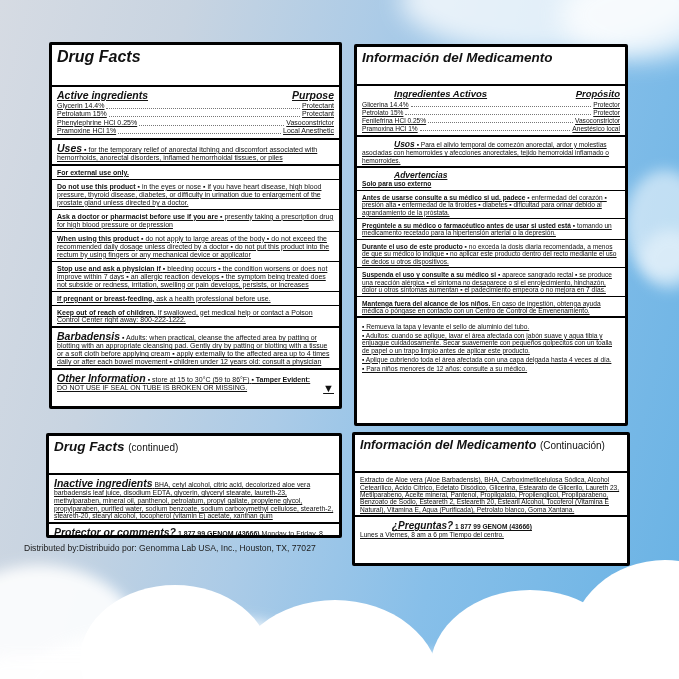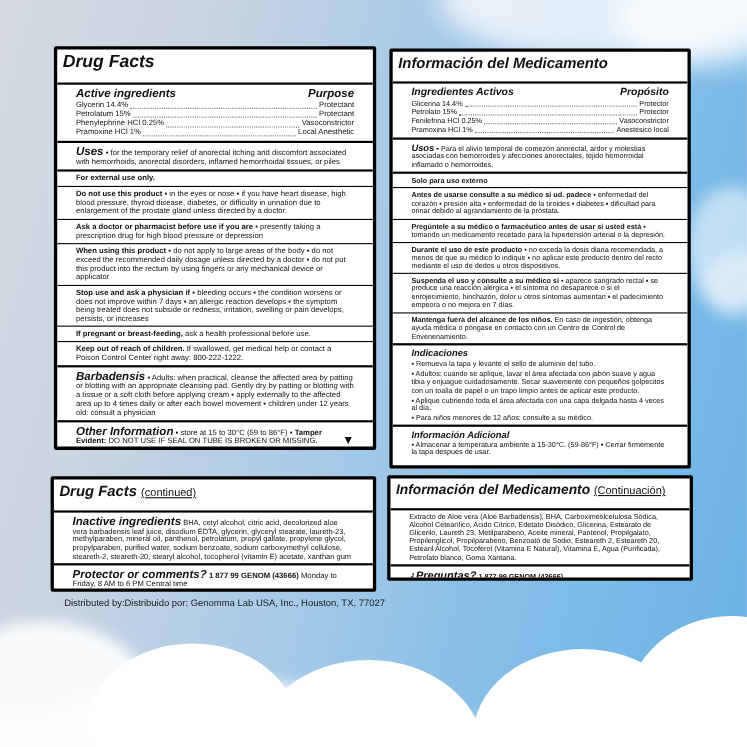--- a/index.html
+++ b/index.html
@@ -8,41 +8,41 @@
     font-family:"Liberation Sans",sans-serif;
     background:linear-gradient(105deg,#d6dbe3 0%,#c8d4e1 22%,#abcbe7 45%,#87bfe9 68%,#68b2e4 100%);
   }
   .cloud{position:absolute;background:#fff;border-radius:50%;z-index:1;}
   .cloud.soft{filter:blur(7px);opacity:.9;}
   .cloud.haze{filter:blur(12px);opacity:.75;}
   .panel{
     position:absolute;background:#fff;border:3px solid #000;border-radius:2px;
     box-sizing:border-box;color:#111;z-index:2;overflow:hidden;
   }
-  .ttl{font-size:16px;font-weight:bold;font-style:italic;padding:4px 5px 9px;border-bottom:2.5px solid #000;line-height:1.05;}
+  .ttl{font-size:16px;font-weight:bold;font-style:italic;padding:4px 5px 19px;border-bottom:2.5px solid #000;line-height:1.05;}
   .ttl.sm{font-size:13.5px;}
-  .ttl .suffix{font-weight:normal;font-style:normal;font-size:10px;text-decoration:underline;}
-  .sec{padding:3px 17px 2px;border-top:1px solid #000;font-size:7px;line-height:1.14;}
+  .ttl .suffix{font-weight:normal;font-style:normal;font-size:10px;}
+  .sec{padding:3px 5px 2px;border-top:1px solid #000;font-size:7px;line-height:1.14;text-decoration:underline;}
   .sec.first{border-top:none;}
   .sec.major{border-top:2px solid #000;}
   .head-lg{font-size:10.5px;font-weight:bold;font-style:italic;line-height:1.05;}
-  .head-md{font-size:8.5px;font-weight:bold;font-style:italic;line-height:1.1;}
+  .head-md{font-size:8.5px;font-weight:bold;font-style:italic;line-height:1.1;margin-left:32px;}
   .b{font-weight:bold;}
   .ai-head{display:flex;justify-content:space-between;align-items:baseline;margin-bottom:1px;}
   .row{display:flex;align-items:flex-end;font-size:7px;line-height:1.22;}
   .leader{flex:1;border-bottom:1px dotted #777;margin:0 2px 1.5px;}
   .es .sec{font-size:6.6px;line-height:1.13;}
   .es .row{font-size:6.6px;}
   .oi{display:flex;align-items:flex-end;}
   .oi-text{flex:1;}
   .tri{font-size:11px;line-height:.8;margin-left:3px;}
   .bullet-p{margin-top:1.5px;}
   .footer{
-    position:absolute;left:40px;top:544px;width:310px;z-index:2;
-    font-size:8.6px;color:#1a1a1a;text-align:right;line-height:1.1;
+    position:absolute;left:24px;top:544px;width:310px;z-index:2;
+    font-size:8.6px;color:#1a1a1a;text-align:left;line-height:1.1;
   }
 </style>
 </head>
 <body>
 
 <div class="cloud haze" style="left:400px;top:-55px;width:300px;height:110px;"></div>
 <div class="cloud haze" style="left:560px;top:-30px;width:160px;height:90px;"></div>
 <div class="cloud soft" style="left:625px;top:170px;width:80px;height:110px;opacity:.55;"></div>
 <div class="cloud soft" style="left:640px;top:230px;width:60px;height:60px;opacity:.4;"></div>
 
@@ -164,20 +164,21 @@
         <span>Anestésico local</span>
     </div>
   </div>
 
   <div class="sec major">
     <span class="head-md">Usos</span>
     <span>▪ Para el alivio temporal de comezón anorectal, ardor y molestias asociadas con hemorroides y afecciones anorectales, tejido hemorroidal inflamado o hemorroides.</span>
   </div>
 
   <div class="sec major">
+    <div class="head-md">Advertencias</div>
     <div class="b">Solo para uso externo</div>
   </div>
 
   <div class="sec">
     <span class="b">Antes de usarse consulte a su médico si ud. padece</span>
     <span>▪ enfermedad del corazón  ▪ presión alta  ▪ enfermedad de la tiroides  ▪ diabetes  ▪ dificultad para orinar debido al agrandamiento de la próstata.</span>
   </div>
   <div class="sec">
     <span class="b">Pregúntele a su médico o farmacéutico antes de usar si usted está</span>
     <span>▪ tomando un medicamento recetado para la hipertensión arterial o la depresión.</span>
@@ -189,50 +190,45 @@
   <div class="sec">
     <span class="b">Suspenda el uso y consulte a su médico si</span>
     <span>▪ aparece sangrado rectal  ▪ se produce una reacción alérgica  ▪ el síntoma no desaparece o si el enrojecimiento, hinchazón, dolor u otros síntomas aumentan  ▪ el padecimiento empeora o no mejora en 7 días.</span>
   </div>
   <div class="sec">
     <span class="b">Mantenga fuera del alcance de los niños.</span>
     <span>En caso de ingestión, obtenga ayuda médica o póngase en contacto con un Centro de Control de Envenenamiento.</span>
   </div>
 
   <div class="sec major">
-    <div class="head-md">Indicaciones</div>
     <div class="bullet-p">▪ Remueva la tapa y levante el sello de aluminio del tubo.</div>
     <div class="bullet-p">▪ Adultos: cuando se aplique, lavar el área afectada con jabón suave y agua tibia y enjuague cuidadosamente. Secar suavemente con pequeños golpecitos con un toalla de papel o un trapo limpio antes de aplicar este producto.</div>
     <div class="bullet-p">▪ Aplique cubriendo toda el área afectada con una capa delgada hasta 4 veces al día.</div>
     <div class="bullet-p">▪ Para niños menores de 12 años: consulte a su médico.</div>
   </div>
 
-  <div class="sec major">
-    <div class="head-md">Información Adicional</div>
-    <div>▪ Almacenar a temperatura ambiente a 15-30°C. (59-86°F)   ▪ Cerrar firmemente la tapa después de usar.</div>
-  </div>
 </div>
 
 <div class="panel" style="left:46px;top:433px;width:296px;height:105px;">
   <div class="ttl" style="font-size:13.5px;">
     <span>Drug Facts</span>
     <span class="suffix">(continued)</span>
   </div>
   <div class="sec first" style="font-size:6.8px;">
     <span class="head-lg">Inactive ingredients</span>
     <span>BHA, cetyl alcohol, citric acid, decolorized aloe vera barbadensis leaf juice, disodium EDTA, glycerin, glyceryl stearate, laureth-23, methylparaben, mineral oil, panthenol, petrolatum, propyl gallate, propylene glycol, propylparaben, purified water, sodium benzoate, sodium carboxymethyl cellulose, steareth-2, steareth-20, stearyl alcohol, tocopherol (vitamin E) acetate, xanthan gum</span>
   </div>
   <div class="sec major">
     <span class="head-lg">Protector or comments?</span>
     <span class="b">1 877 99 GENOM (43666)</span>
     <span>Monday to Friday, 8 AM to 6 PM Central time</span>
   </div>
 </div>
 
-<div class="panel es" style="left:352px;top:432px;width:278px;height:96px;">
+<div class="panel es" style="left:352px;top:432px;width:278px;height:134px;">
   <div class="ttl sm" style="font-size:12.5px;">
     <span>Información del Medicamento</span>
     <span class="suffix">(Continuación)</span>
   </div>
   <div class="sec first">
     <div>Extracto de Aloe vera (Aloe Barbadensis), BHA, Carboximetilcelulosa Sódica, Alcohol Cetearílico, Acido Cítrico, Edetato Disódico, Glicerina, Estearato de Glicerilo, Laureth 23, Metilparabeno, Aceite mineral, Pantenol, Propilgalato, Propilenglicol, Propilparabeno,  Benzoato de Sodio, Esteareth 2, Esteareth 20, Estearil Alcohol, Tocoferol (Vitamina E Natural), Vitamina E, Agua (Purificada), Petrolato blanco, Goma Xantana.</div>
   </div>
   <div class="sec major">
     <span class="head-md" style="font-size:10px;">¿Preguntas?</span>
     <span class="b">1 877 99 GENOM (43666)</span>

